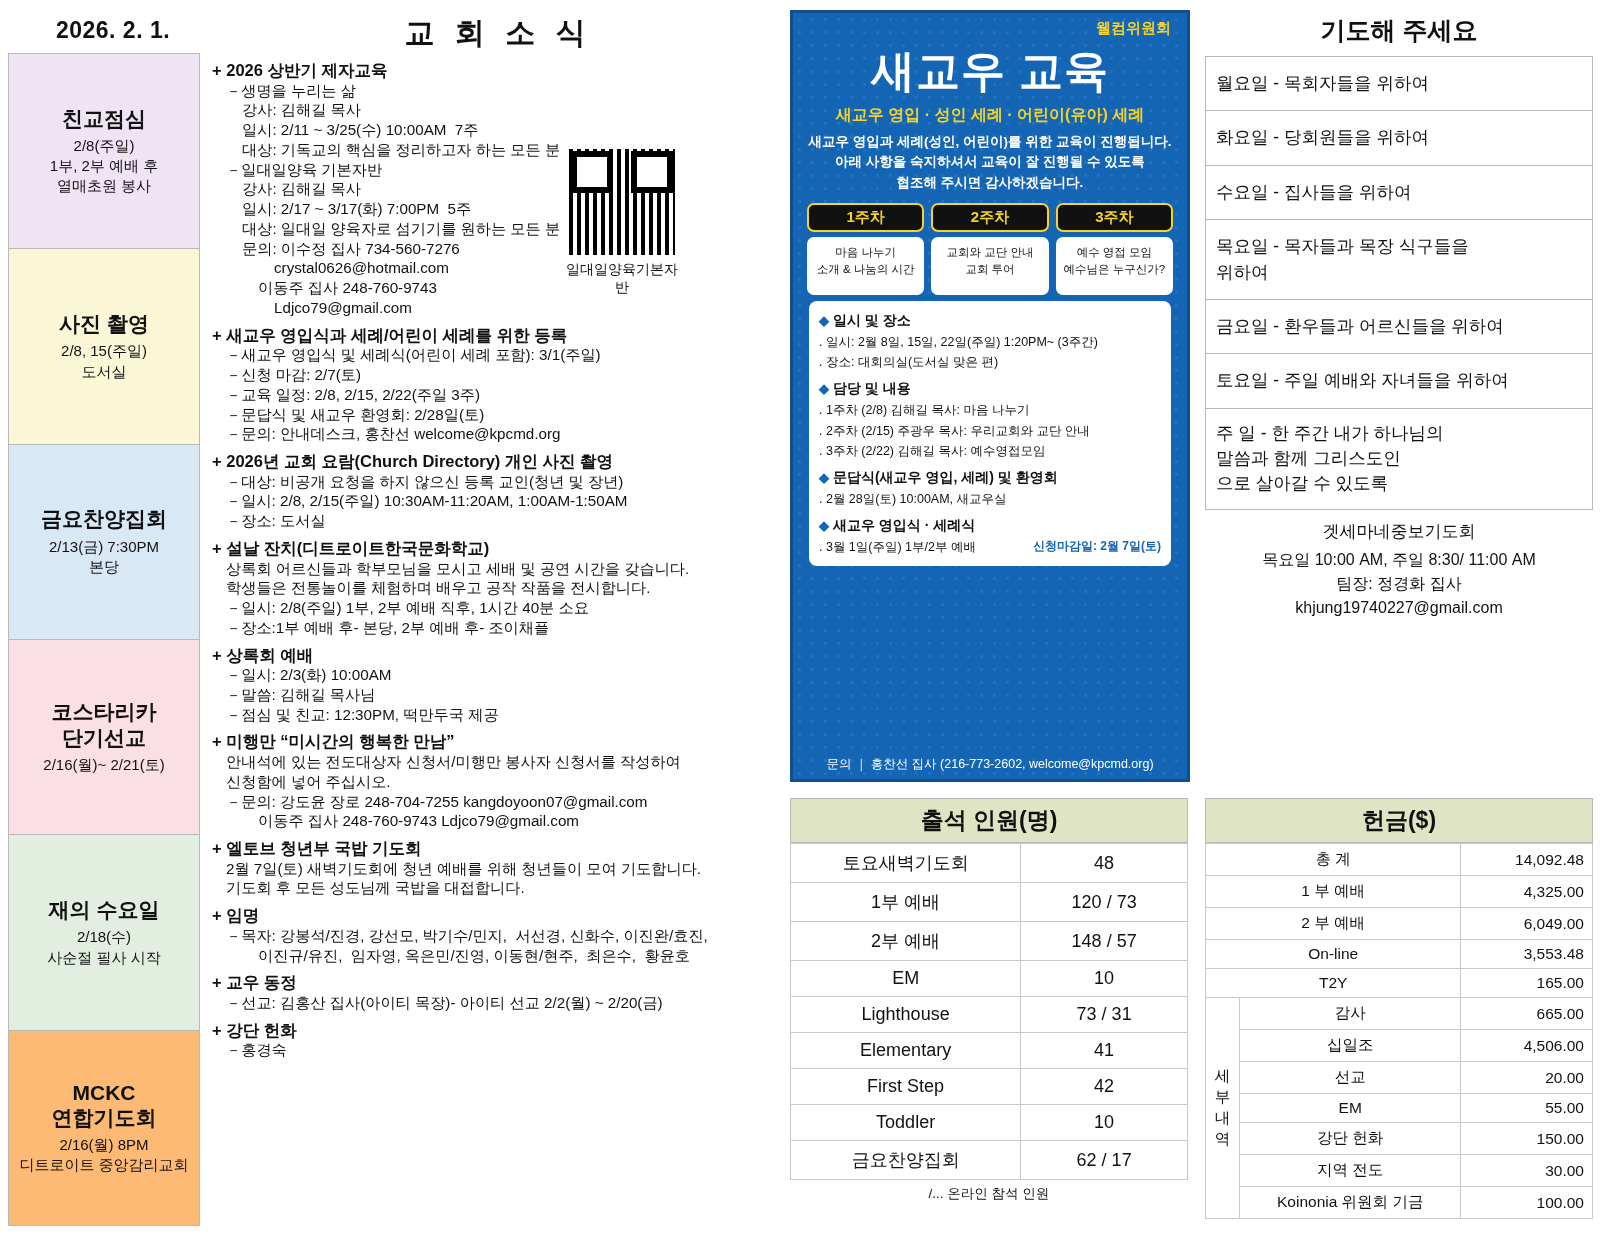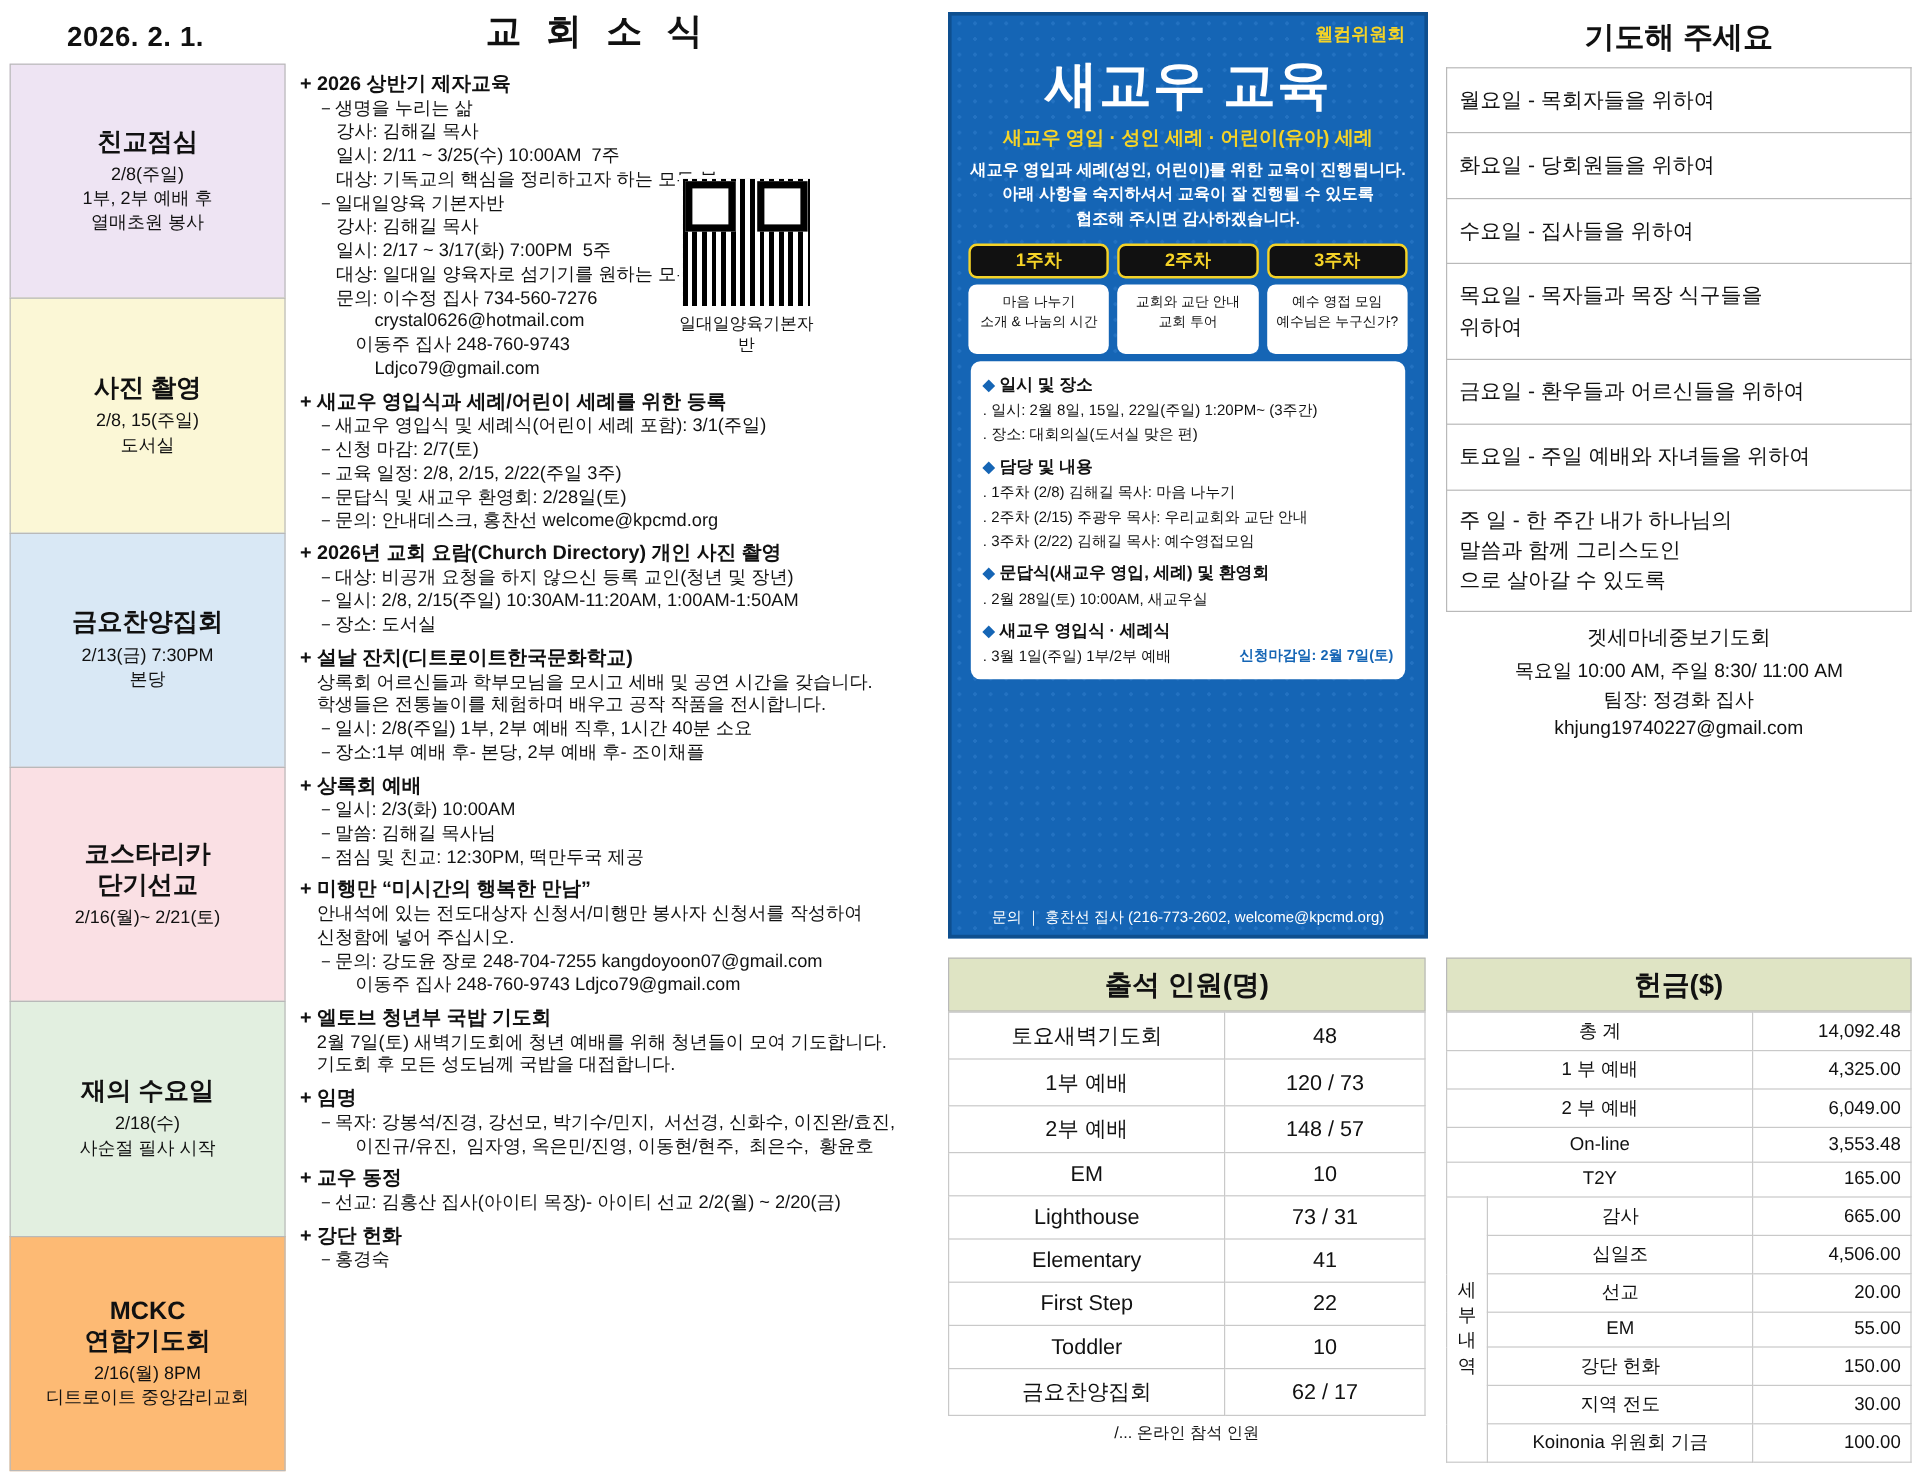--- a/index.html
+++ b/index.html
@@ -9,30 +9,30 @@
     font-family:"Liberation Sans", sans-serif;
     background:#ffffff;
     color:#111;
     position:relative;
     overflow:hidden;
   }
   .page { position:relative; width:1600px; height:1236px; }
 
   
   .left-col { position:absolute; left:8px; top:6px; width:770px; height:1224px; }
-  .left-head { display:flex; align-items:flex-start; height:48px; }
+  .left-head { display:flex; align-items:flex-end; height:48px; }
   .date-box {
     width:210px; height:48px; display:flex; align-items:center; justify-content:center;
     font-size:23px; font-weight:bold; letter-spacing:.5px;
   }
   .title-box {
     flex:1; text-align:center; font-size:30px; font-weight:bold; letter-spacing:6px;
   }
   .left-body { display:flex; height:1172px; }
-  .sidebar { width:230px; display:flex; flex-direction:column; }
+  .sidebar { width:192px; display:flex; flex-direction:column; }
   .side-cell {
     border:1px solid #b9b9b9;
     flex:1; display:flex; flex-direction:column; align-items:center; justify-content:center;
     text-align:center; padding:4px 6px;
     margin-top:-1px;
   }
   .side-cell .s-title { font-size:21px; font-weight:bold; line-height:1.2; margin-bottom:5px; }
   .side-cell .s-line { font-size:15px; line-height:1.35; }
   .notices { flex:1; padding:6px 4px 0 12px; position:relative; }
   .n-item { margin-bottom:7px; }
@@ -353,21 +353,21 @@
           <tr>
             <td class="label">Lighthouse</td>
             <td>73 / 31</td>
           </tr>
           <tr>
             <td class="label">Elementary</td>
             <td>41</td>
           </tr>
           <tr>
             <td class="label">First Step</td>
-            <td>22</td>
+            <td>42</td>
           </tr>
           <tr>
             <td class="label">Toddler</td>
             <td>10</td>
           </tr>
           <tr>
             <td class="label">금요찬양집회</td>
             <td>62 / 17</td>
           </tr>
         </tbody>

